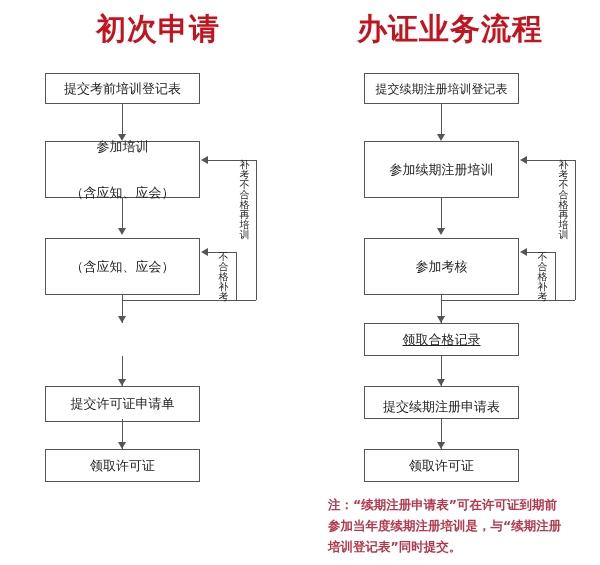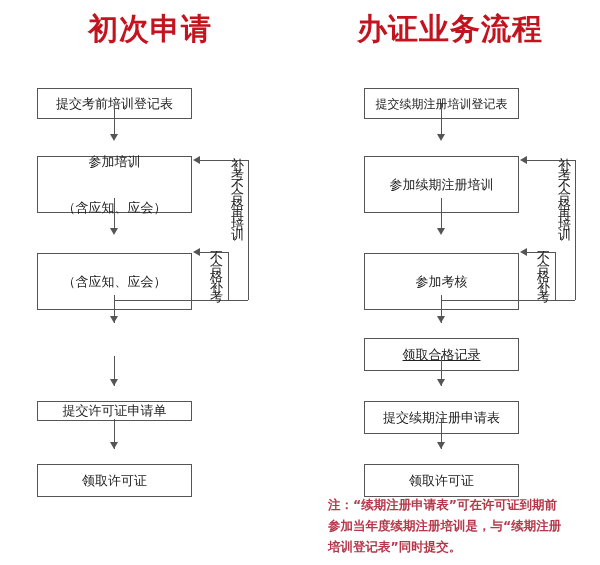--- a/index.html
+++ b/index.html
@@ -2,21 +2,21 @@
 <html><head>
 <meta charset="utf-8">
 <style>
   html,body{margin:0;padding:0;background:#ffffff;}
   body{
     width:600px;height:565px;position:relative;overflow:hidden;
     font-family:"DejaVu Sans","Liberation Sans",sans-serif;
     color:#222;
   }
   .column{position:absolute;top:0;width:300px;height:565px;}
-  .col-left{left:0;padding-left:44px;}
+  .col-left{left:8px;padding-left:44px;}
   .col-right{left:300px;}
 
   .title{
     position:absolute;top:8px;left:0;width:300px;
     text-align:center;
     font-size:30px;font-weight:bold;letter-spacing:1px;
     color:#c3131f;
     line-height:42px;
     white-space:nowrap;
   }
@@ -28,21 +28,20 @@
     border:1px solid #555;
     background:#ffffff;
     display:flex;
     flex-direction:column;
     align-items:center;
     justify-content:center;
     color:#222;
     font-size:13px;
     line-height:22px;
     white-space:nowrap;
-    margin-top:15px;
   }
   .box.small{font-size:12px;}
   .box .l2{display:block;}
 
   
   .vline{position:absolute;width:0;border-left:1px solid #555;}
   .hline{position:absolute;height:0;border-top:1px solid #555;}
 
   .arrow-down{
     position:absolute;width:0;height:0;
@@ -53,21 +52,21 @@
   .arrow-left{
     position:absolute;width:0;height:0;
     border-top:4px solid transparent;
     border-bottom:4px solid transparent;
     border-right:7px solid #555;
   }
 
   
   .vlabel{
     position:absolute;
-    font-size:13px;
+    font-size:10px;
     line-height:10px;
     color:#222;
     width:11px;
     text-align:center;
     word-break:break-all;
     white-space:normal;
     letter-spacing:0px;
   }
 
   
@@ -113,21 +112,21 @@
   <div class="vlabel" style="left:231px;top:160px;height:110px;">补考不合格再培训</div>
 
   <div class="vline" style="left:228px;top:252px;height:48px;"></div>
   <div class="hline" style="left:200px;top:252px;width:28px;"></div>
   <div class="arrow-left" style="left:193px;top:248px;"></div>
   <div class="vlabel" style="left:210px;top:252px;height:70px;">不合格补考</div>
 
   <div class="vline" style="left:114px;top:356px;height:30px;"></div>
   <div class="arrow-down" style="left:110px;top:379px;"></div>
 
-  <div class="box" style="left:37px;top:386px;width:155px;height:20px;">
+  <div class="box" style="left:37px;top:386px;width:155px;height:36px;">
     <span class="l1">提交许可证申请单</span>
   </div>
   <div class="vline" style="left:114px;top:419px;height:30px;"></div>
   <div class="arrow-down" style="left:110px;top:442px;"></div>
 
   <div class="box" style="left:37px;top:449px;width:155px;height:33px;">
     <span class="l1">领取许可证</span>
   </div>
 
 </div>
@@ -164,21 +163,21 @@
   <div class="hline" style="left:227px;top:252px;width:28px;"></div>
   <div class="arrow-left" style="left:220px;top:248px;"></div>
   <div class="vlabel" style="left:237px;top:252px;height:70px;">不合格补考</div>
 
   <div class="box" style="left:64px;top:323px;width:155px;height:33px;text-decoration:underline;">
     <span class="l1">领取合格记录</span>
   </div>
   <div class="vline" style="left:141px;top:356px;height:30px;"></div>
   <div class="arrow-down" style="left:137px;top:379px;"></div>
 
-  <div class="box" style="left:64px;top:386px;width:155px;height:33px;">
+  <div class="box" style="left:64px;top:386px;width:155px;height:33px;justify-content:flex-end;">
     <span class="l1">提交续期注册申请表</span>
   </div>
   <div class="vline" style="left:141px;top:419px;height:30px;"></div>
   <div class="arrow-down" style="left:137px;top:442px;"></div>
 
   <div class="box" style="left:64px;top:449px;width:155px;height:33px;">
     <span class="l1">领取许可证</span>
   </div>
 
   <div class="note" style="left:28px;top:494px;width:270px;">注：“续期注册申请表”可在许可证到期前

